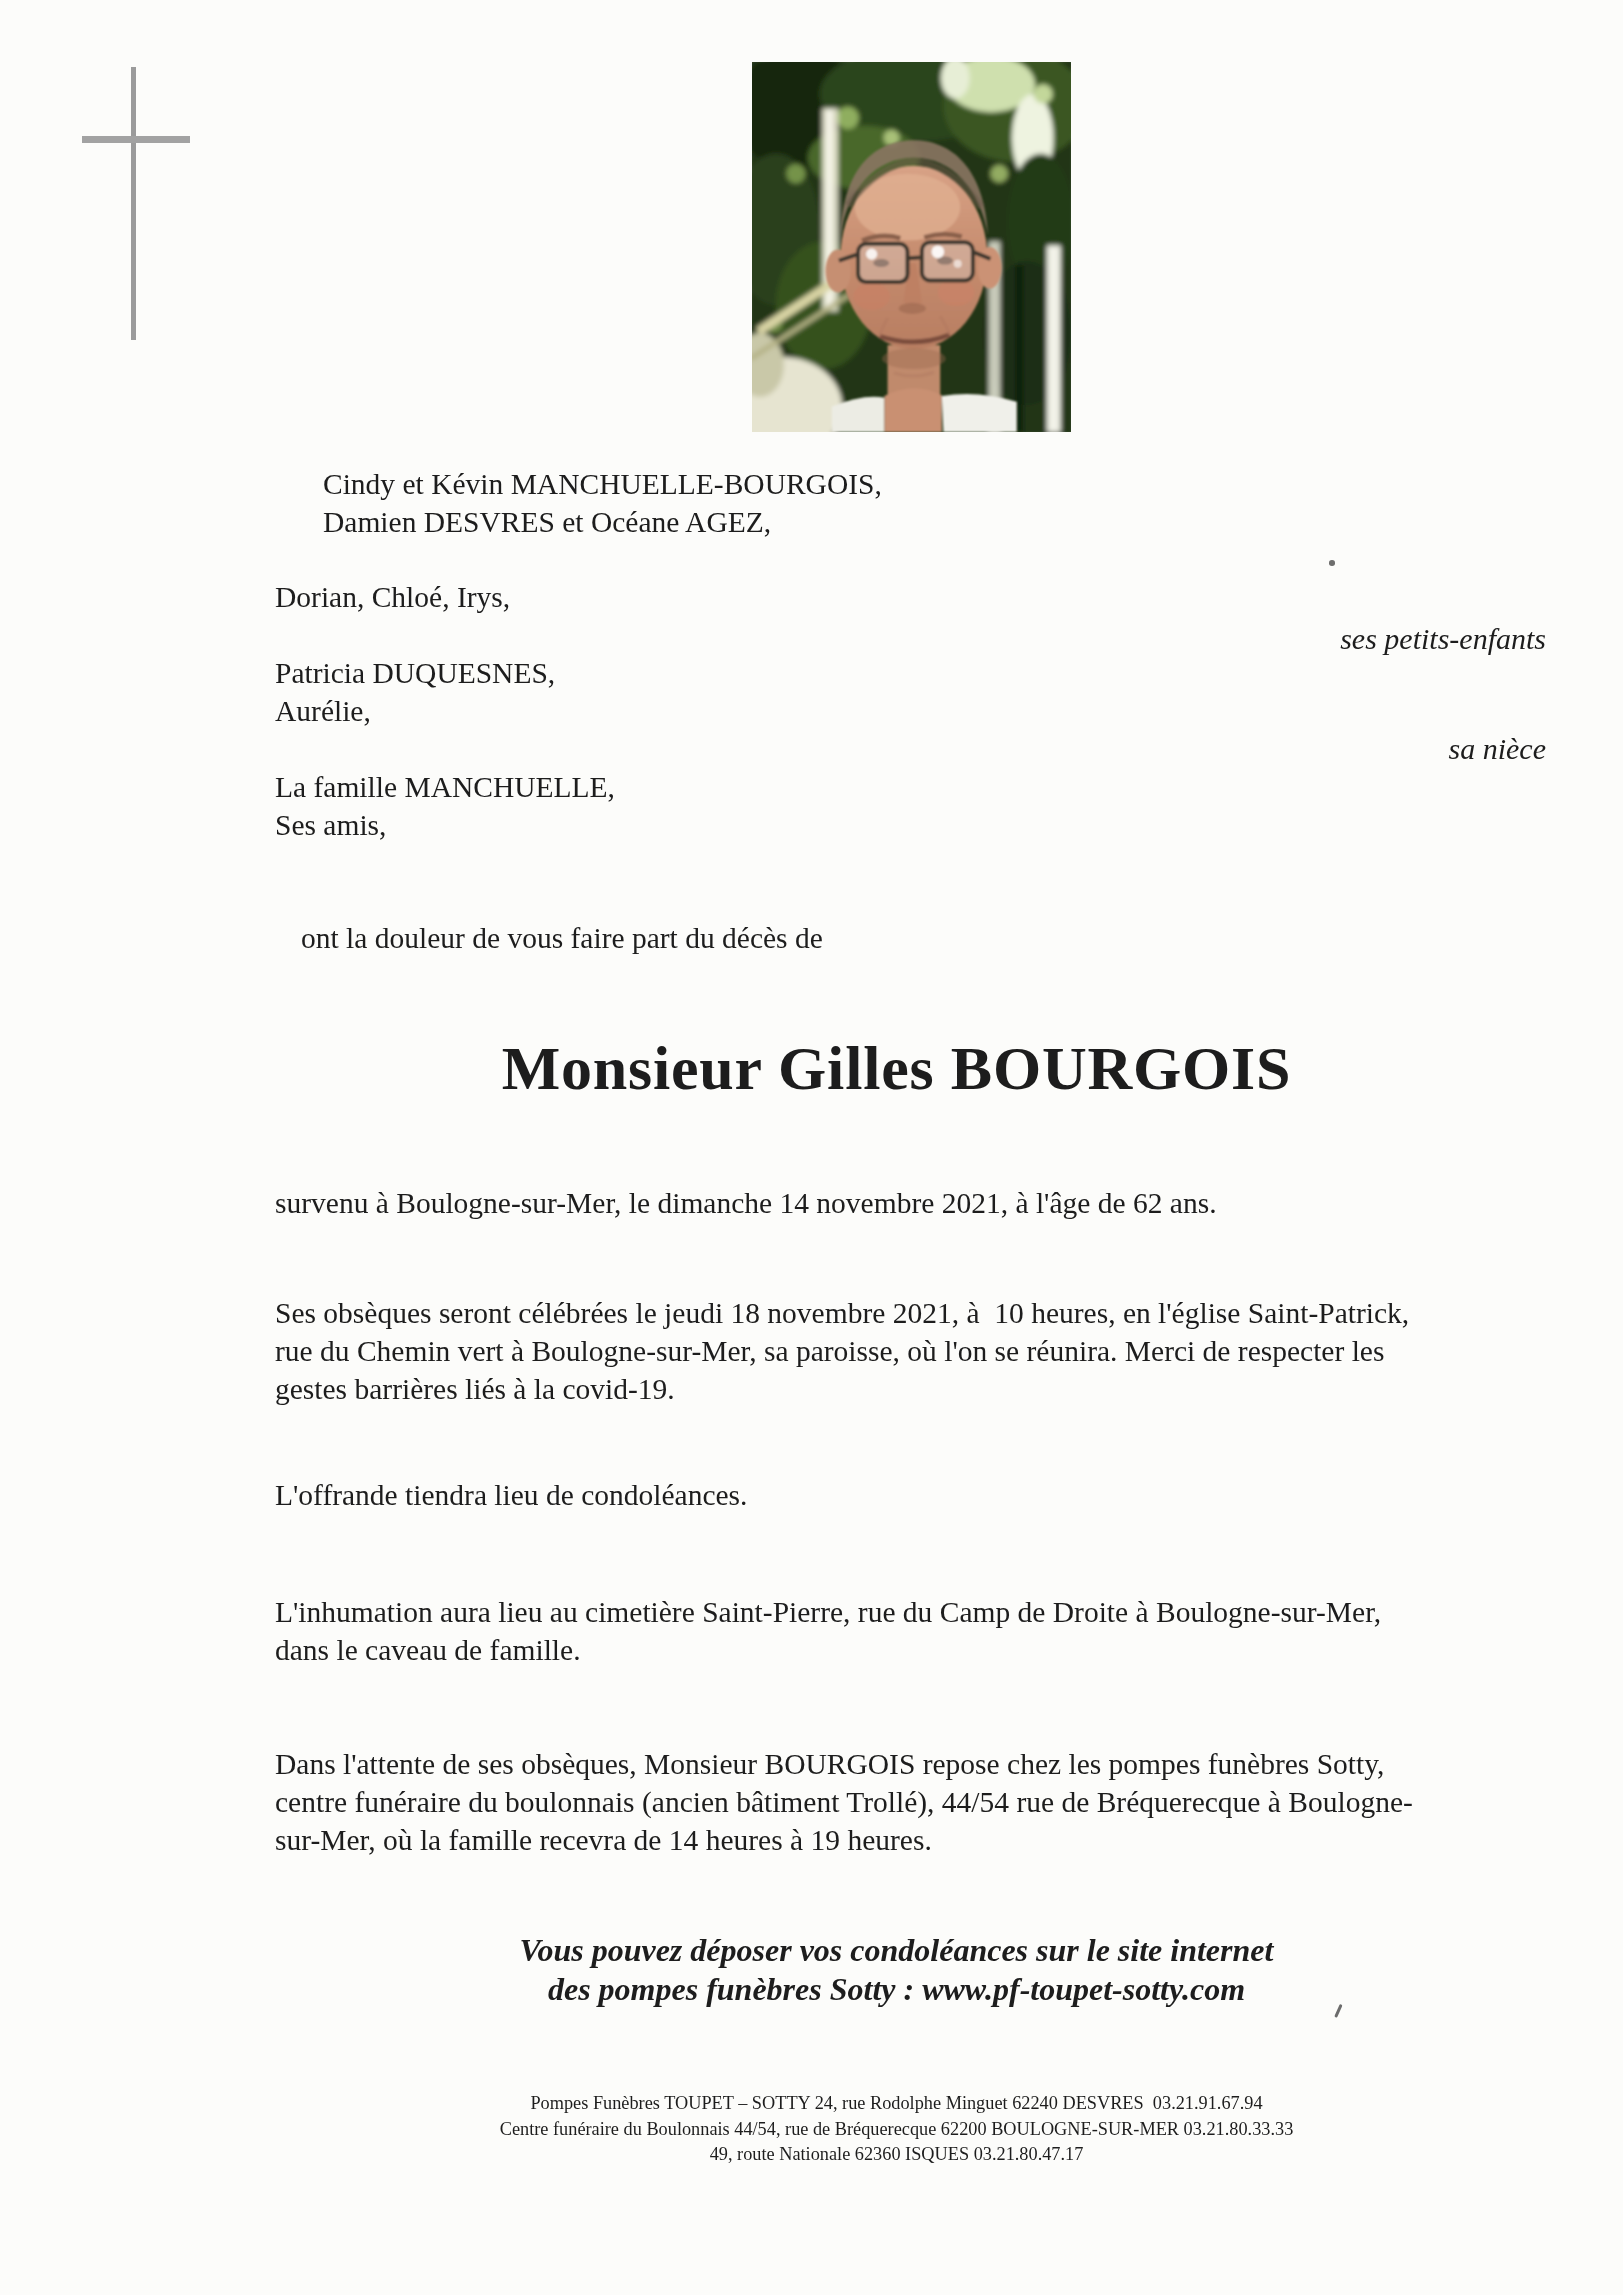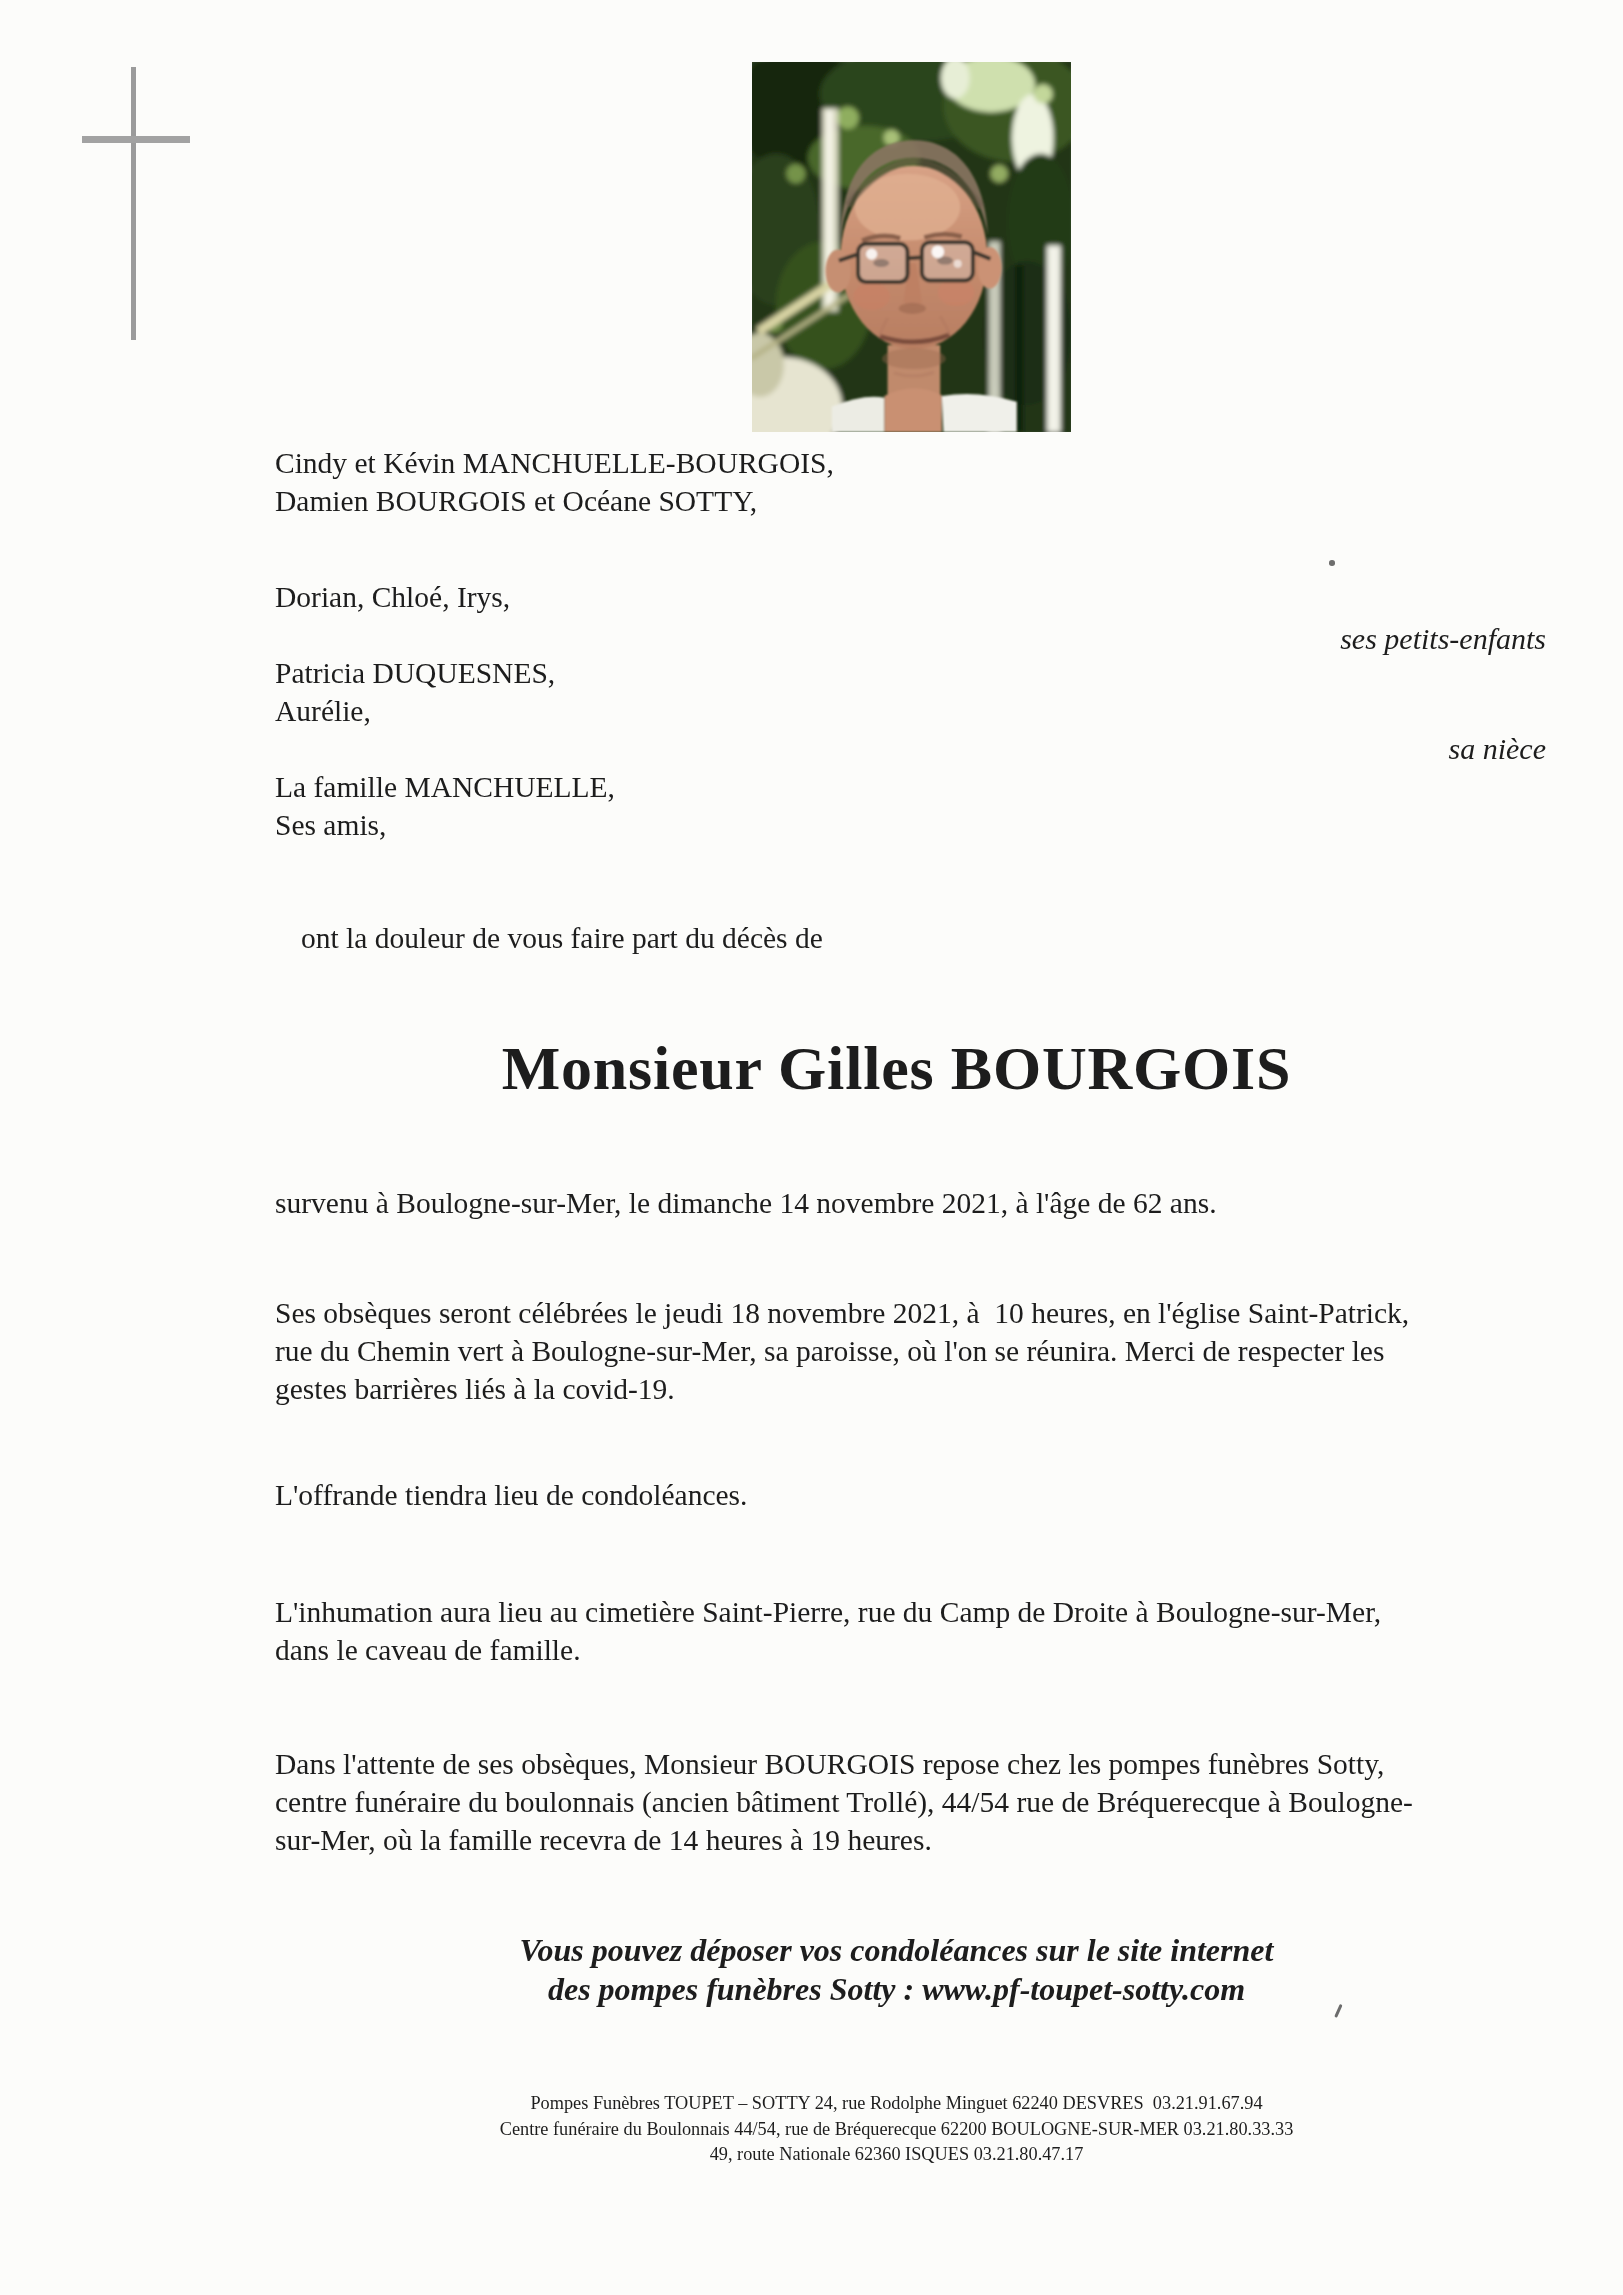--- a/index.html
+++ b/index.html
@@ -139,23 +139,23 @@
         <circle cx="233" cy="238" r="8" fill="#ffffff" opacity="0.9"></circle>
         <circle cx="258" cy="253" r="5" fill="#ffffff" opacity="0.6"></circle>
 
         <path d="M100,464 L100,432 Q140,416 166,421 L166,464 Z" fill="#ecece4"></path>
         <path d="M240,464 L238,419 Q282,411 332,426 L332,464 Z" fill="#f0f0ea"></path>
         <path d="M166,464 L166,419 Q203,400 238,418 L238,464 Z" fill="#c99072"></path>
       </g>
     </svg>
   </div>
 
-  <div class="abs names-block body-text" style="top:444px;">
+  <div class="abs names-block body-text" style="top:465px;margin-left:48px;">
     <div class="line">Cindy et Kévin MANCHUELLE-BOURGOIS,</div>
-    <div class="line">Damien BOURGOIS et Océane SOTTY,</div>
+    <div class="line">Damien DESVRES et Océane AGEZ,</div>
   </div>
   <div class="abs speck-dot"></div>
 
   <div class="abs names-block body-text" style="top:578px;">
     <div class="line">Dorian, Chloé, Irys,</div>
   </div>
   <div class="abs right-label" style="top:620px;">ses petits-enfants</div>
 
   <div class="abs names-block body-text" style="top:654px;">
     <div class="line">Patricia DUQUESNES,</div>

